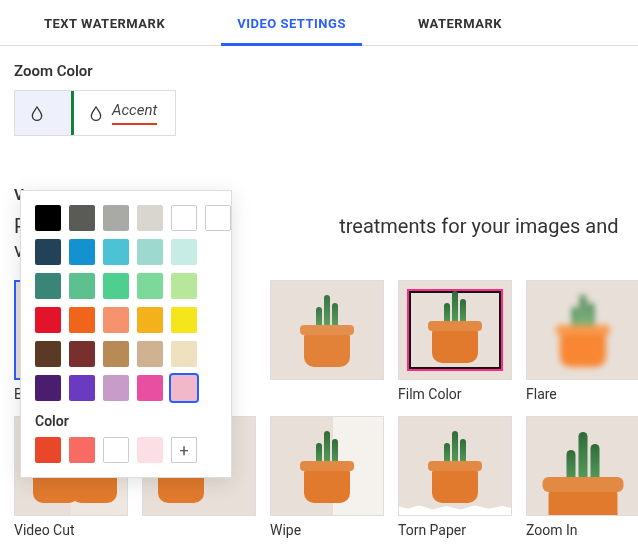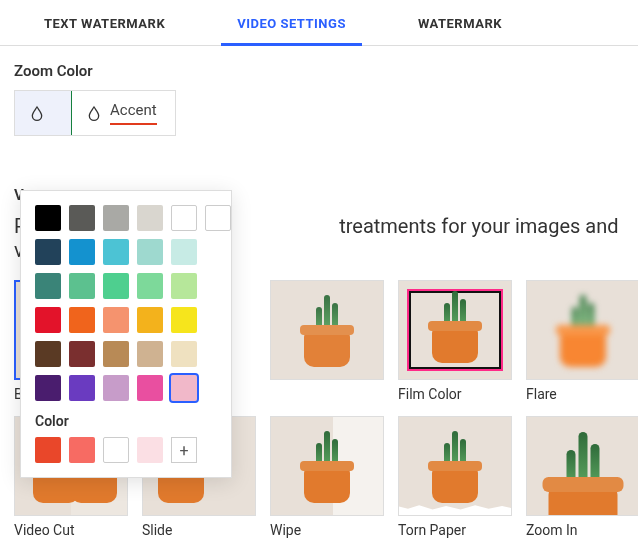--- a/index.html
+++ b/index.html
@@ -49,21 +49,21 @@
     display: flex;
     align-items: center;
     gap: 8px;
     padding: 10px 18px 10px 14px;
     font-size: 15px;
     color: #444;
     cursor: pointer;
     background: #fff;
   }
   .color-btn.active { background: #eef1fb; }
-  .color-btn + .color-btn { border-left: 1px solid #15803d; }
+  .color-btn + .color-btn { border-left: 3px solid #15803d; font-style: italic; }
   .drop-icon {
     width: 16px; height: 16px;
     display: inline-flex; align-items: center; justify-content: center;
   }
   .underline-swatch {
     display: block;
     height: 2px;
     margin-top: 4px;
   }
   .color-btn-inner { display: flex; flex-direction: column; }
@@ -309,21 +309,20 @@
         <div class="thumb slide">
           <div class="plant">
             <div class="leaves">
               <div class="leaf l1"></div>
               <div class="leaf l2"></div>
               <div class="leaf l3"></div>
             </div>
             <div class="pot"></div>
           </div>
         </div>
-        <div class="thumb-label">Slide</div>
       </div>
       <div class="style-card">
         <div class="thumb wipe">
           <div class="plant">
             <div class="leaves">
               <div class="leaf l1"></div>
               <div class="leaf l2"></div>
               <div class="leaf l3"></div>
             </div>
             <div class="pot"></div>

